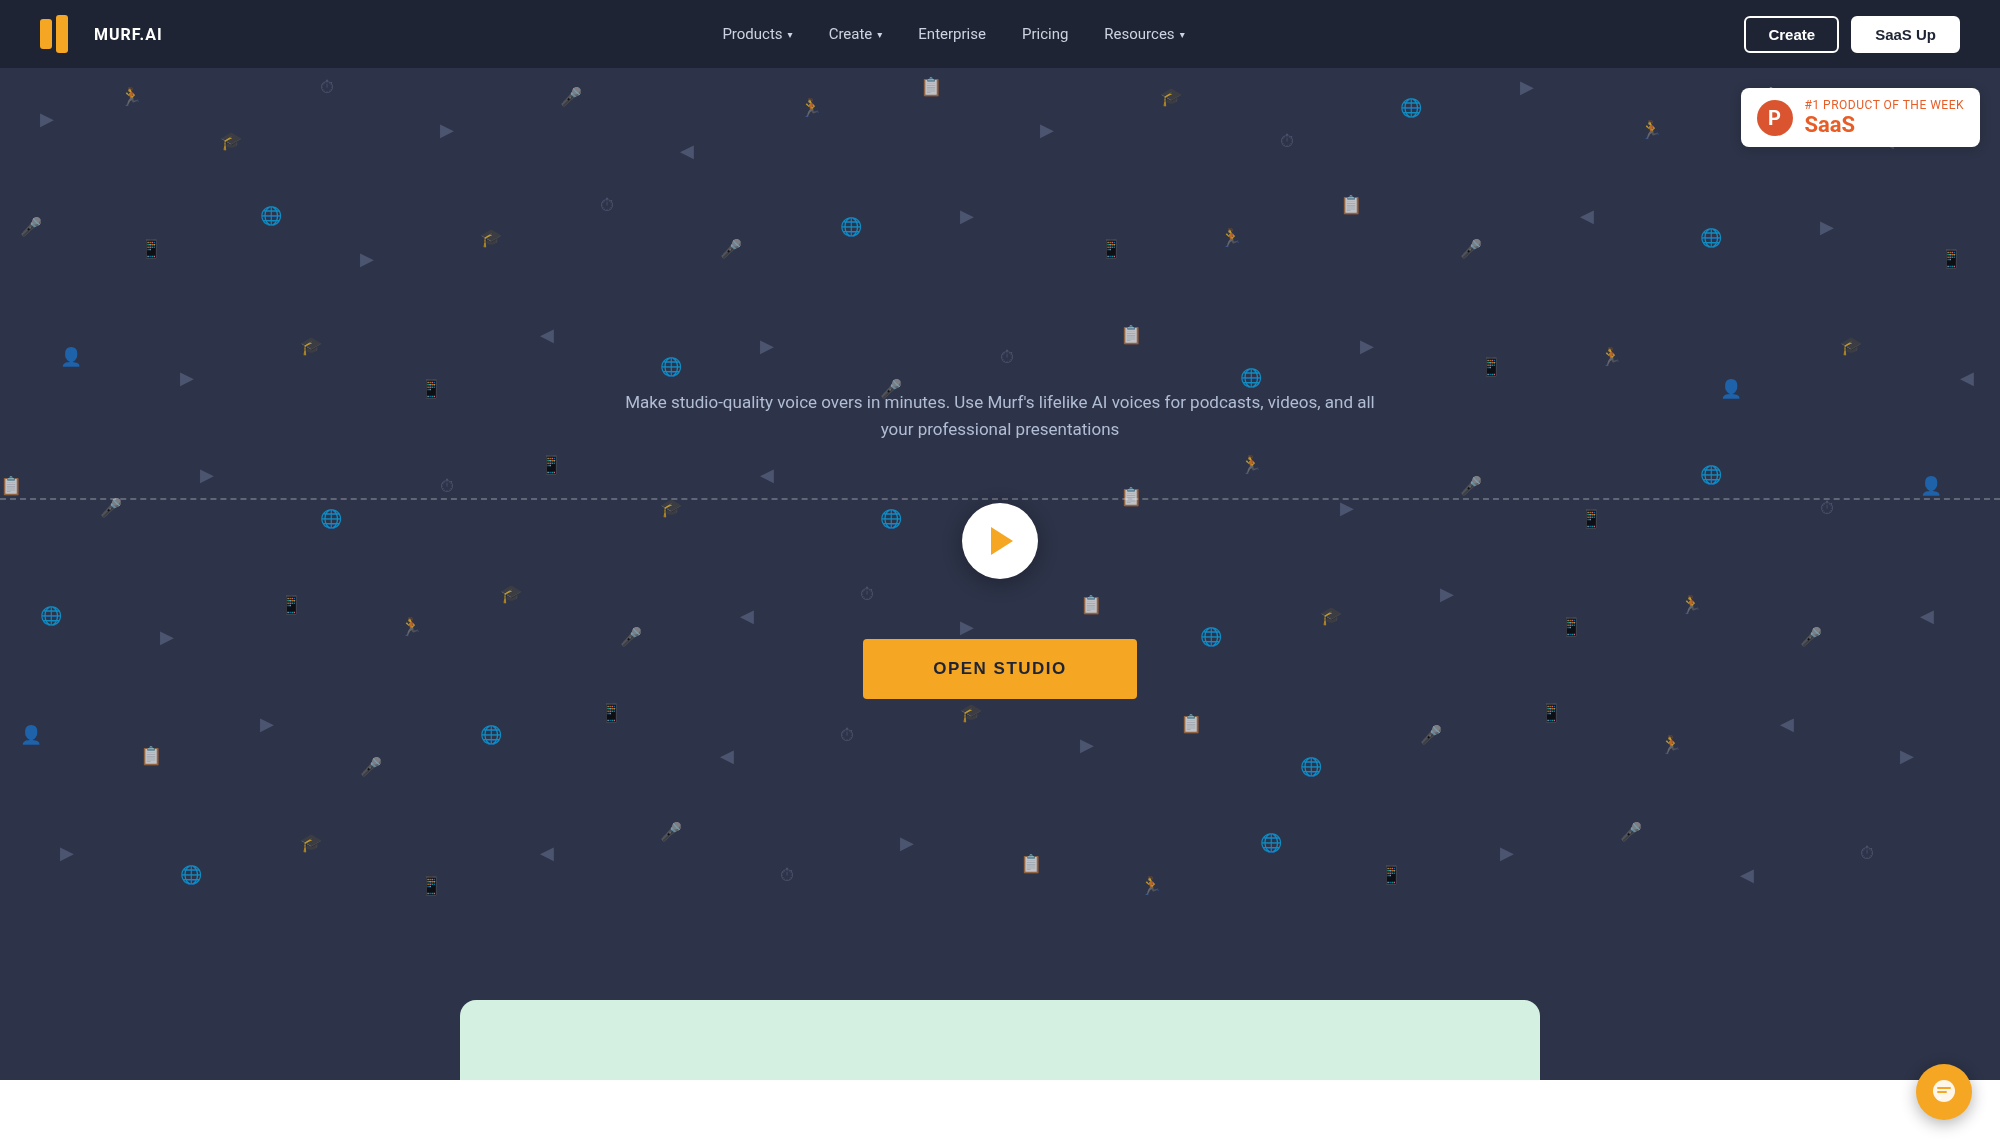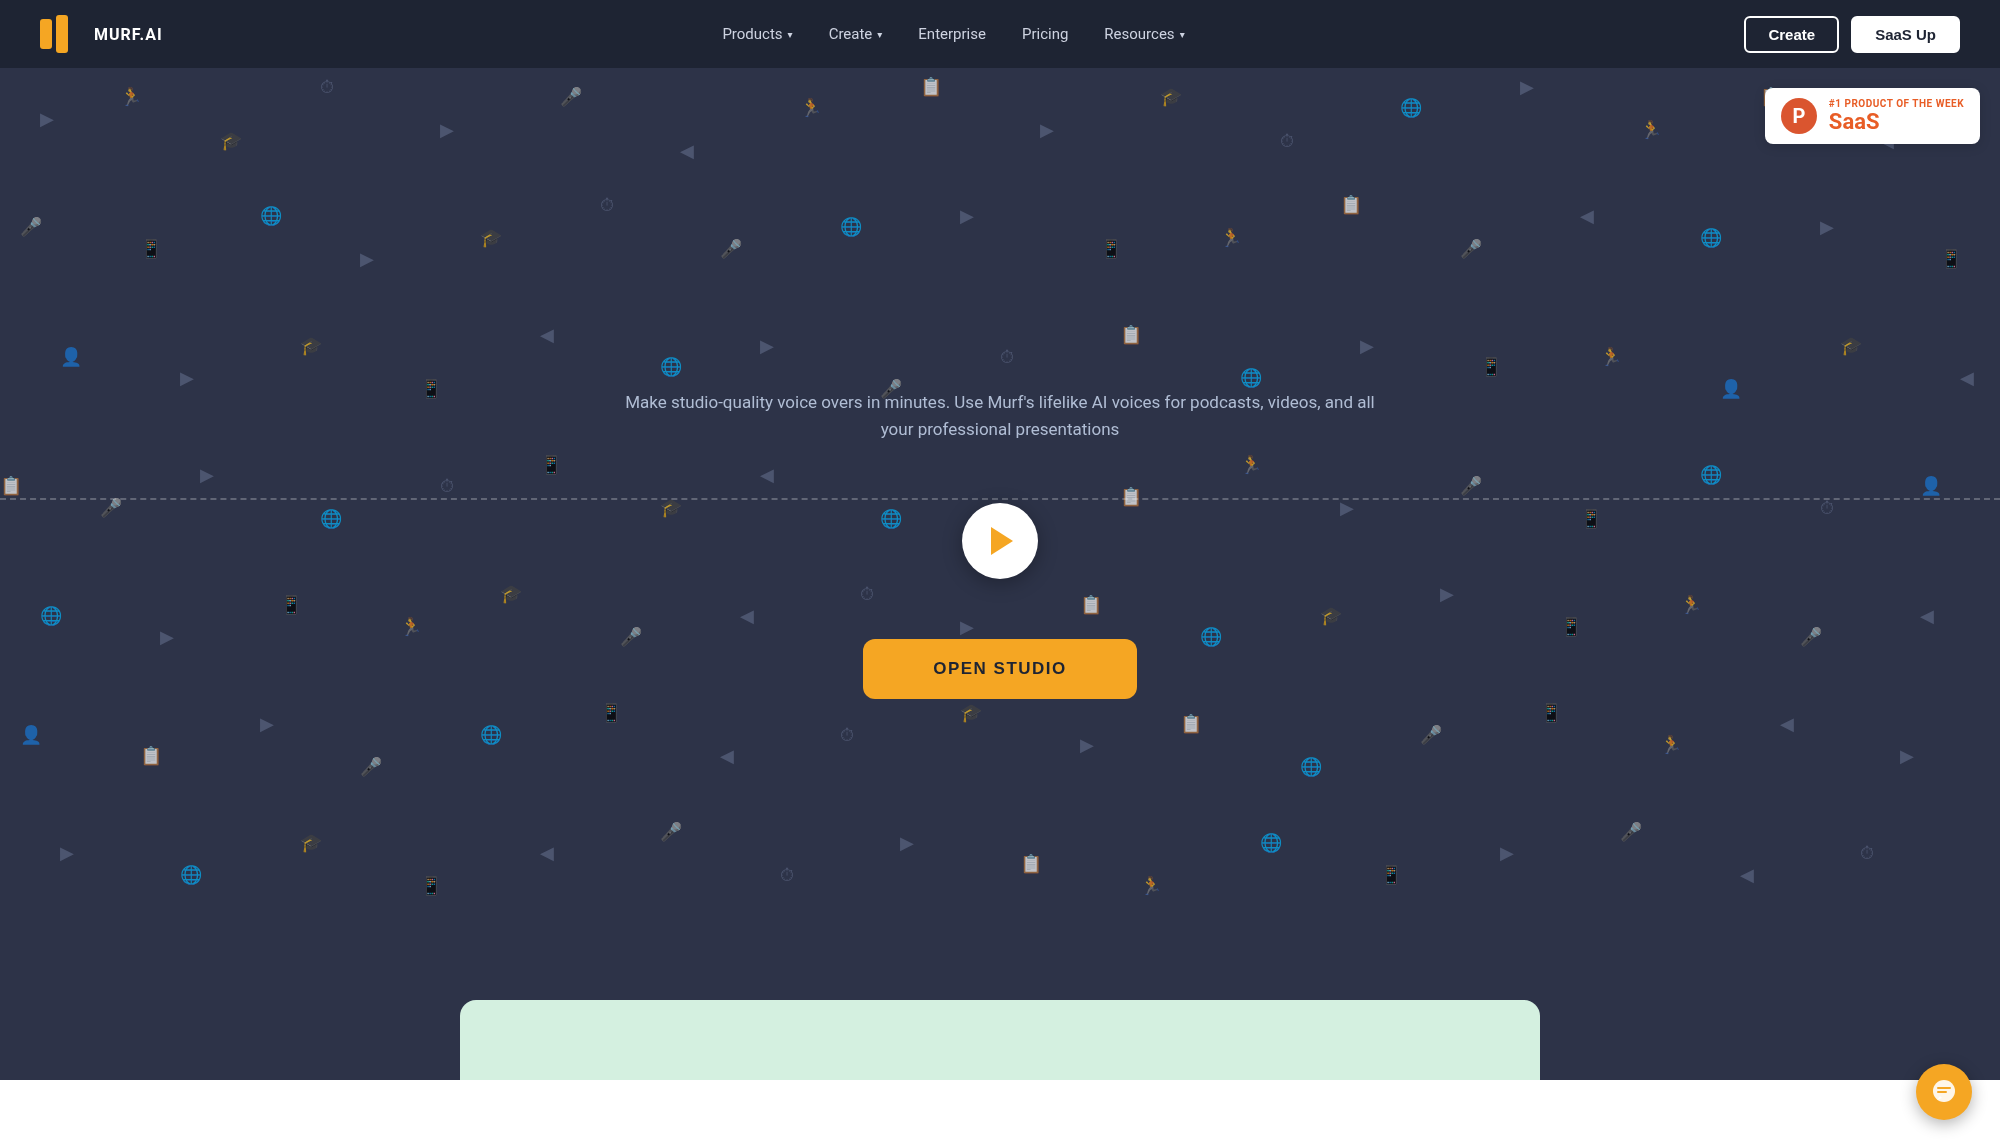--- a/index.html
+++ b/index.html
@@ -169,21 +169,21 @@
       border-left: 22px solid #f5a623;
       margin-left: 4px;
     }
 
     
     .cta-button {
       background: #f5a623;
       color: #1e2433;
       border: none;
       padding: 20px 70px;
-      border-radius: 12px;
+      border-radius: 4px;
       font-size: 17px;
       font-weight: 800;
       letter-spacing: 1.5px;
       cursor: pointer;
       text-transform: uppercase;
     }
 
     
     .product-hunt-badge {
       position: absolute;
@@ -210,22 +210,22 @@
       color: #fff;
       font-size: 20px;
       font-weight: 700;
       flex-shrink: 0;
     }
     .ph-text {
       display: flex;
       flex-direction: column;
     }
     .ph-label {
-      font-size: 10px;
-      font-weight: 700;
+      font-size: 12px;
+      font-weight: 400;
       color: #e85d26;
       letter-spacing: 0.5px;
       text-transform: uppercase;
     }
     .ph-category {
       font-size: 22px;
       font-weight: 700;
       color: #e85d26;
     }
 

